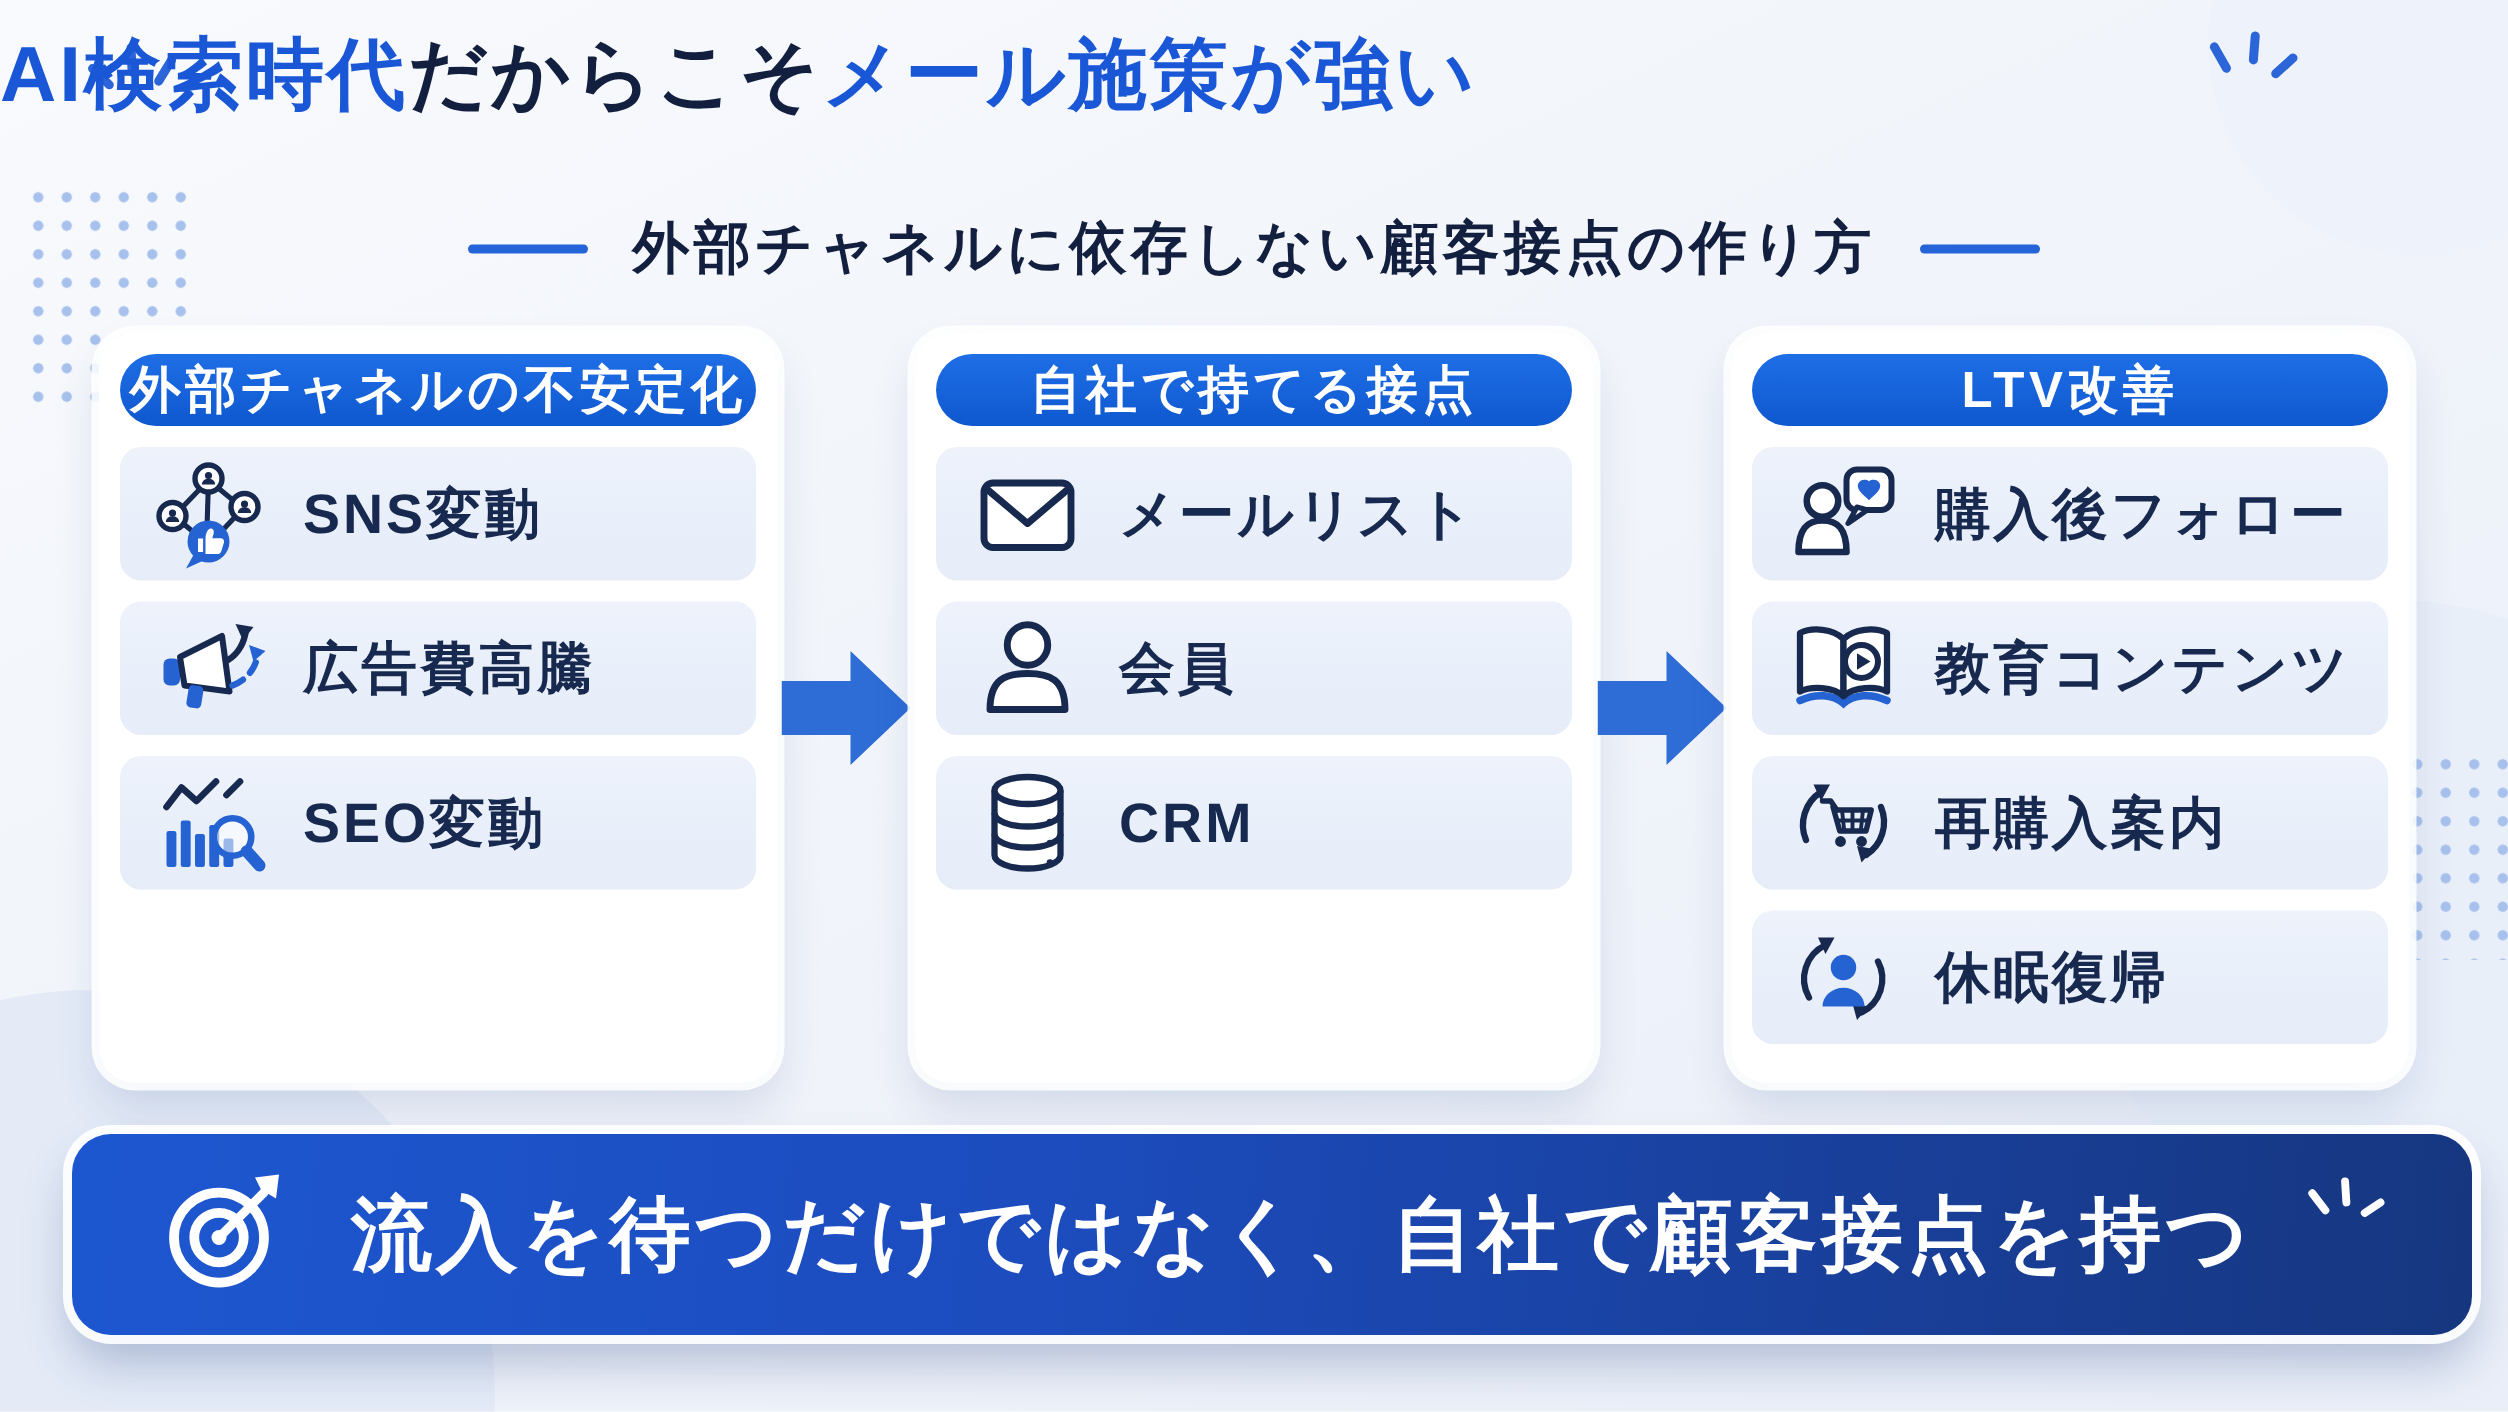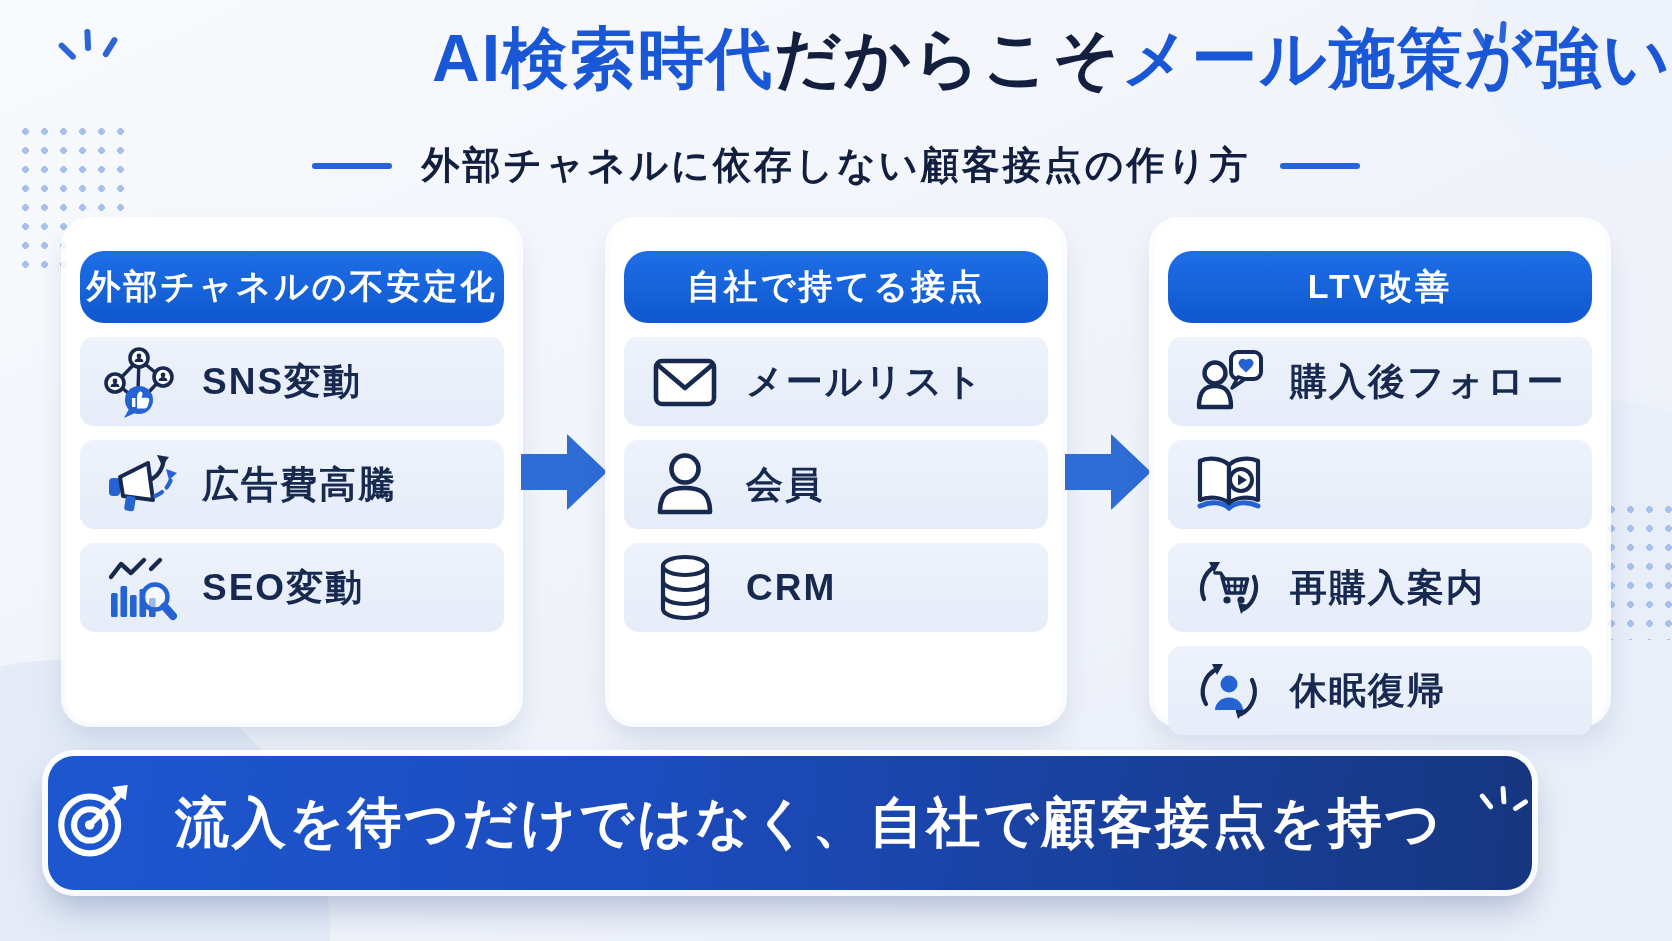--- a/index.html
+++ b/index.html
@@ -11,44 +11,44 @@
   .stage{position:absolute;inset:0;}
   
   .blob{position:absolute;border-radius:50%;}
   .blob-bl{left:-210px;top:660px;width:540px;height:540px;background:#e4ebf7;}
   .blob-r{right:-150px;top:400px;width:430px;height:430px;background:#e9eff9;border-radius:45% 55% 50% 50%;}
   .blob-tr{right:-80px;top:-110px;width:280px;height:280px;background:#eef2fa;}
   .dots{position:absolute;background-image:radial-gradient(#a7c1ec 3.2px,transparent 3.6px);background-size:19px 19px;}
   .dots-tl{left:16px;top:122px;width:112px;height:152px;}
   .dots-r{left:1602px;top:500px;width:70px;height:140px;}
   
-  .title-row{position:absolute;top:22px;left:0;right:0;text-align:right;
-    font-size:66px;font-weight:900;letter-spacing:2px;line-height:1.1;white-space:nowrap;}
+  .title-row{position:absolute;top:22px;left:0;right:0;text-align:left;
+    font-size:52px;font-weight:900;letter-spacing:2px;line-height:1.1;white-space:nowrap;}
   .t-blue{color:#1a57d6;}
   .t-navy{color:#131f3e;}
   .spark{position:absolute;}
   .spark-title-left{left:56px;top:28px;transform:scaleX(-1) rotate(6deg);}
   .spark-title-right{left:1470px;top:20px;transform:rotate(8deg);}
   .subtitle-row{position:absolute;top:140px;left:0;right:0;display:flex;align-items:center;justify-content:center;gap:30px;}
   .sub-dash{width:80px;height:6px;border-radius:3px;background:#2563d8;}
   .subtitle{font-size:38px;font-weight:800;color:#131f3e;letter-spacing:3px;white-space:nowrap;}
   
   .columns{position:absolute;top:222px;left:66px;width:1540px;display:flex;}
   .card{width:452px;height:500px;box-sizing:border-box;background:#ffffff;border-radius:24px;
     padding:14px;box-shadow:0 0 0 5px rgba(255,255,255,.85),0 16px 30px rgba(25,60,130,.14);}
-  .card-header{height:72px;border-radius:24px;display:flex;align-items:center;justify-content:center;
-    background:linear-gradient(180deg,#1e6ee6,#0f58cf);color:#fff;font-size:34px;font-weight:800;letter-spacing:3px;white-space:nowrap;margin-top:15px;}
+  .card-header{height:48px;border-radius:24px;display:flex;align-items:center;justify-content:center;
+    background:linear-gradient(180deg,#1e6ee6,#0f58cf);color:#fff;font-size:34px;font-weight:800;letter-spacing:3px;white-space:nowrap;}
   .item{height:89px;margin-top:14px;border-radius:14px;display:flex;align-items:center;
     background:linear-gradient(180deg,#edf2fb,#e6edf9);}
   .item-icon{width:122px;display:flex;justify-content:center;align-items:center;flex:0 0 122px;}
   .item-label{font-size:37px;font-weight:800;color:#17294f;letter-spacing:2px;white-space:nowrap;}
   .gap{flex:1;display:flex;justify-content:center;}
   .flow-arrow{margin-top:212px;}
   
-  .banner{position:absolute;left:48px;top:756px;width:1484px;height:134px;box-sizing:border-box;border-radius:26px;
+  .banner{position:absolute;left:48px;top:756px;width:1600px;height:134px;box-sizing:border-box;border-radius:26px;
     background:linear-gradient(96deg,#1d57d0 0%,#1c4cbe 40%,#16367f 100%);
     box-shadow:0 0 0 6px rgba(255,255,255,.9),0 18px 32px rgba(20,50,120,.28);
     display:flex;align-items:center;justify-content:center;gap:36px;}
   .banner-text{color:#ffffff;font-size:54px;font-weight:900;letter-spacing:3px;white-space:nowrap;}
   .banner-spark{margin-top:-34px;}
   svg{display:block;}
 </style>
 </head>
 <body>
 
@@ -227,20 +227,21 @@
       <div class="item">
         <div class="item-icon">
           <svg width="76" height="74" viewBox="0 0 76 74">
             <path d="M9,58 C20,53 31,54 38,60 C45,54 56,53 67,58" fill="none" stroke="#2563d2" stroke-width="5" stroke-linecap="round"></path>
             <path d="M38,17 C31,10 17,9 9,13 L9,52 C17,48 31,49 38,55 Z" fill="#ffffff" stroke="#17294f" stroke-width="4.2" stroke-linejoin="round"></path>
             <path d="M38,17 C45,10 59,9 67,13 L67,52 C59,48 45,49 38,55 Z" fill="#ffffff" stroke="#17294f" stroke-width="4.2" stroke-linejoin="round"></path>
             <circle cx="50" cy="32" r="11" fill="#ffffff" stroke="#17294f" stroke-width="4"></circle>
             <path d="M47,26.5 L56,32 L47,37.5 Z" fill="#17294f"></path>
           </svg>
         </div>
+        <div class="item-label">教育コンテンツ</div>
       </div>
 
       <div class="item">
         <div class="item-icon">
           <svg width="76" height="74" viewBox="0 0 76 74">
             <path d="M13,48 A26,26 0 0 1 23,16" fill="none" stroke="#17294f" stroke-width="4.2" stroke-linecap="round"></path>
             <path d="M18,11 L29,11 L23,22 Z" fill="#17294f"></path>
             <path d="M63,26 A26,26 0 0 1 53,58" fill="none" stroke="#17294f" stroke-width="4.2" stroke-linecap="round"></path>
             <path d="M47,52 L58,54 L50,63 Z" fill="#17294f"></path>
             <path d="M24,22 h5.5 l4,6 h23 l-3.5,14 h-17.5 l-4.5,-16" fill="none" stroke="#17294f" stroke-width="3.6" stroke-linejoin="round" stroke-linecap="round"></path>

